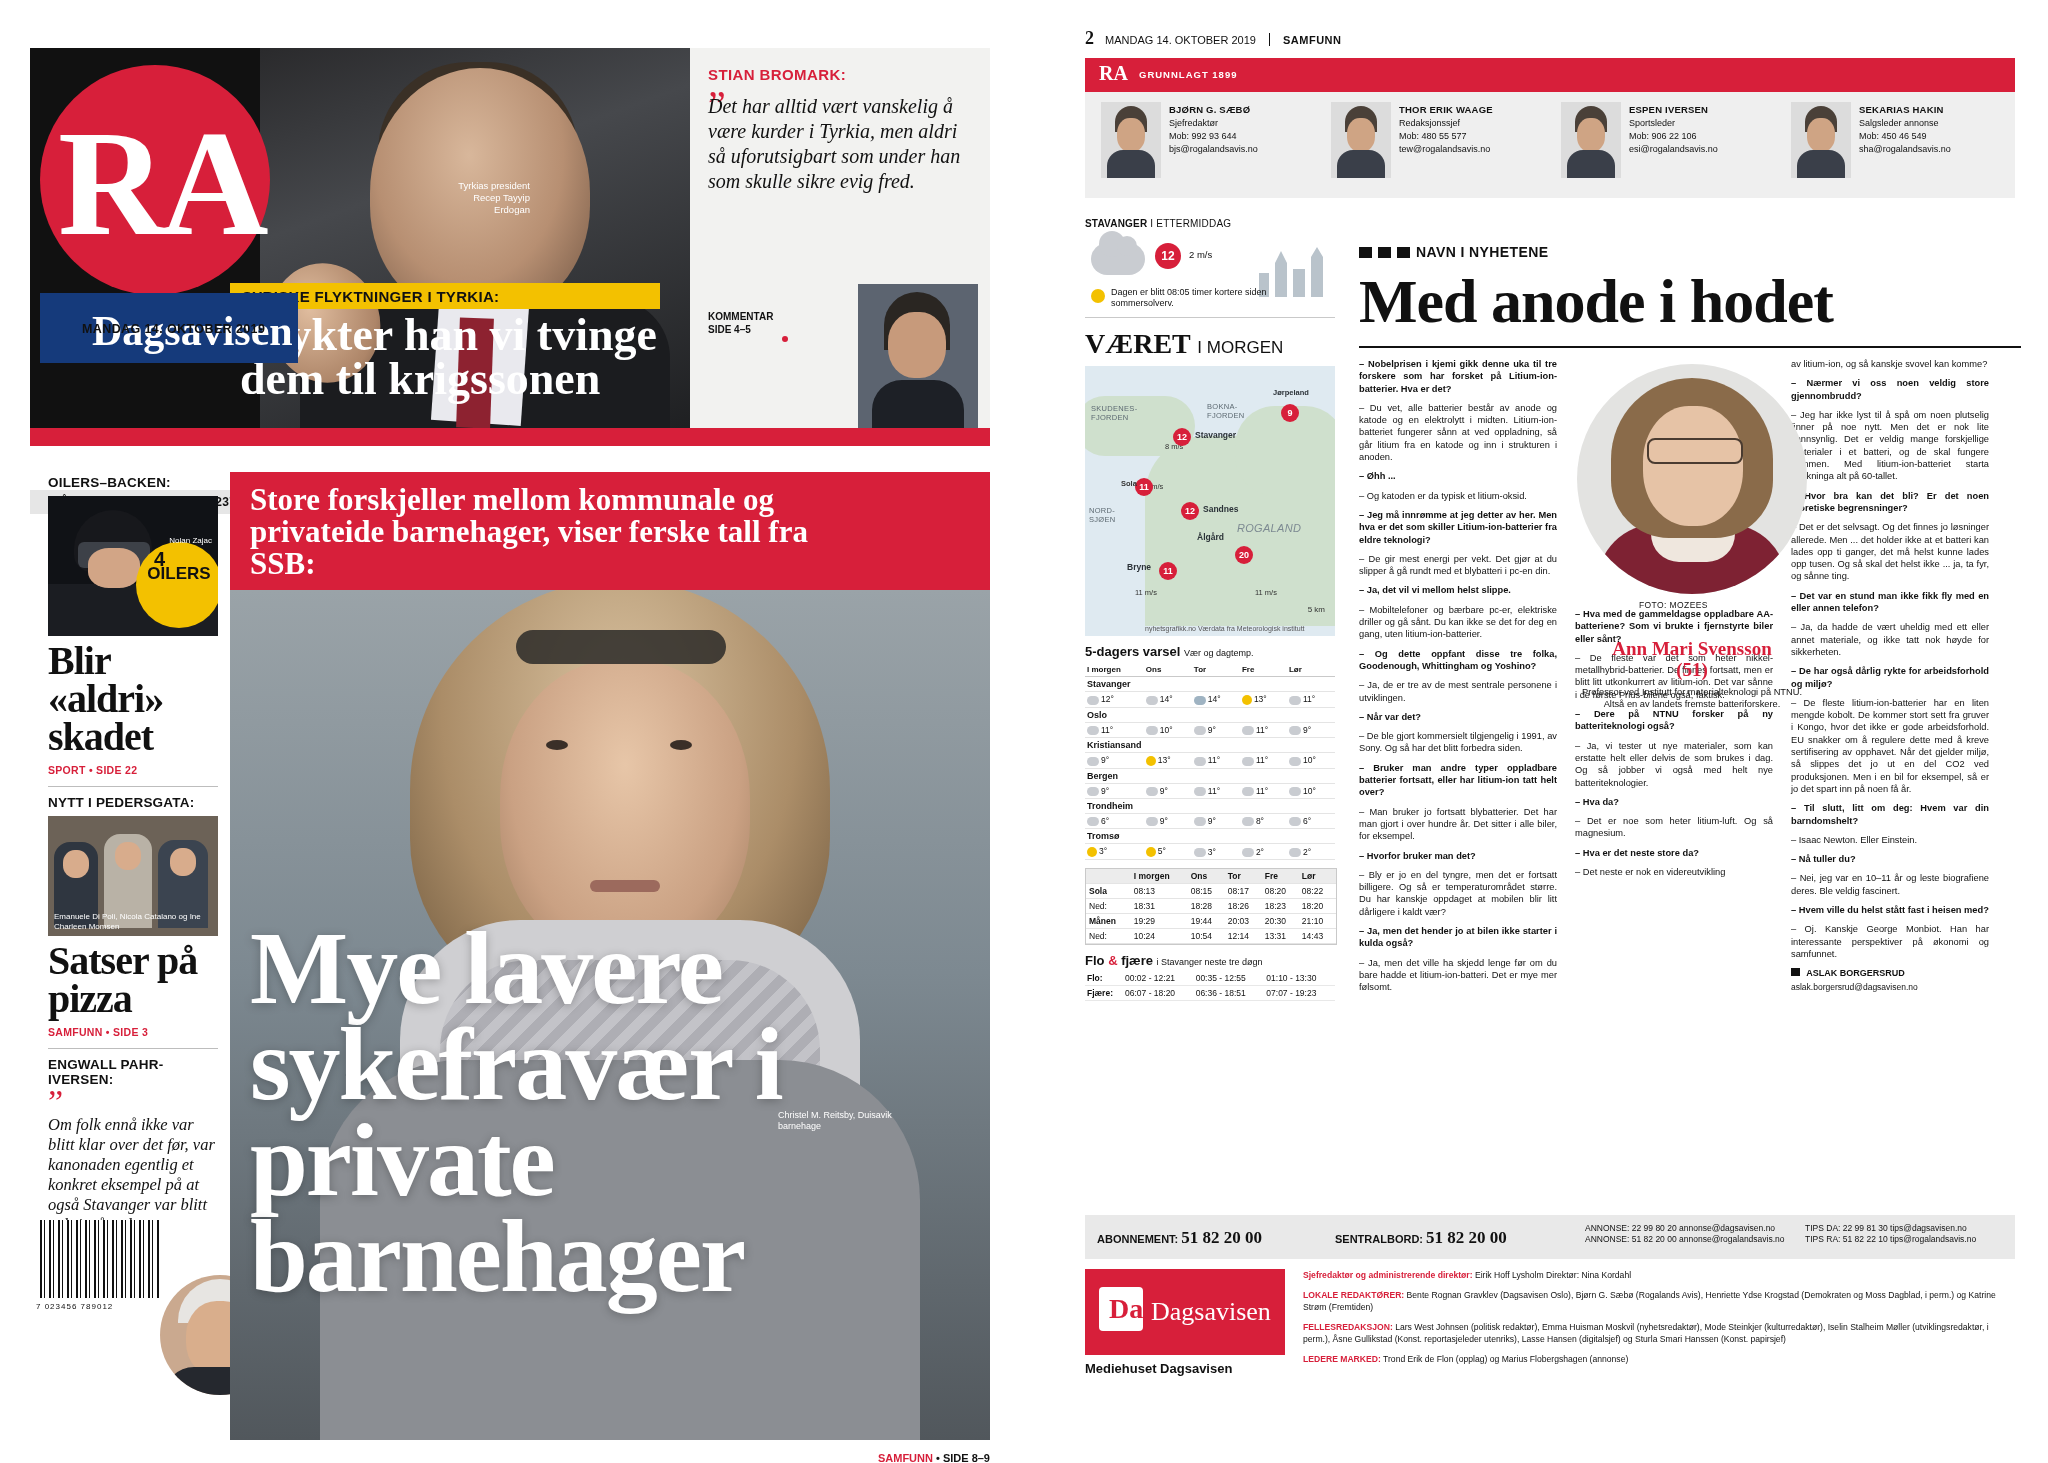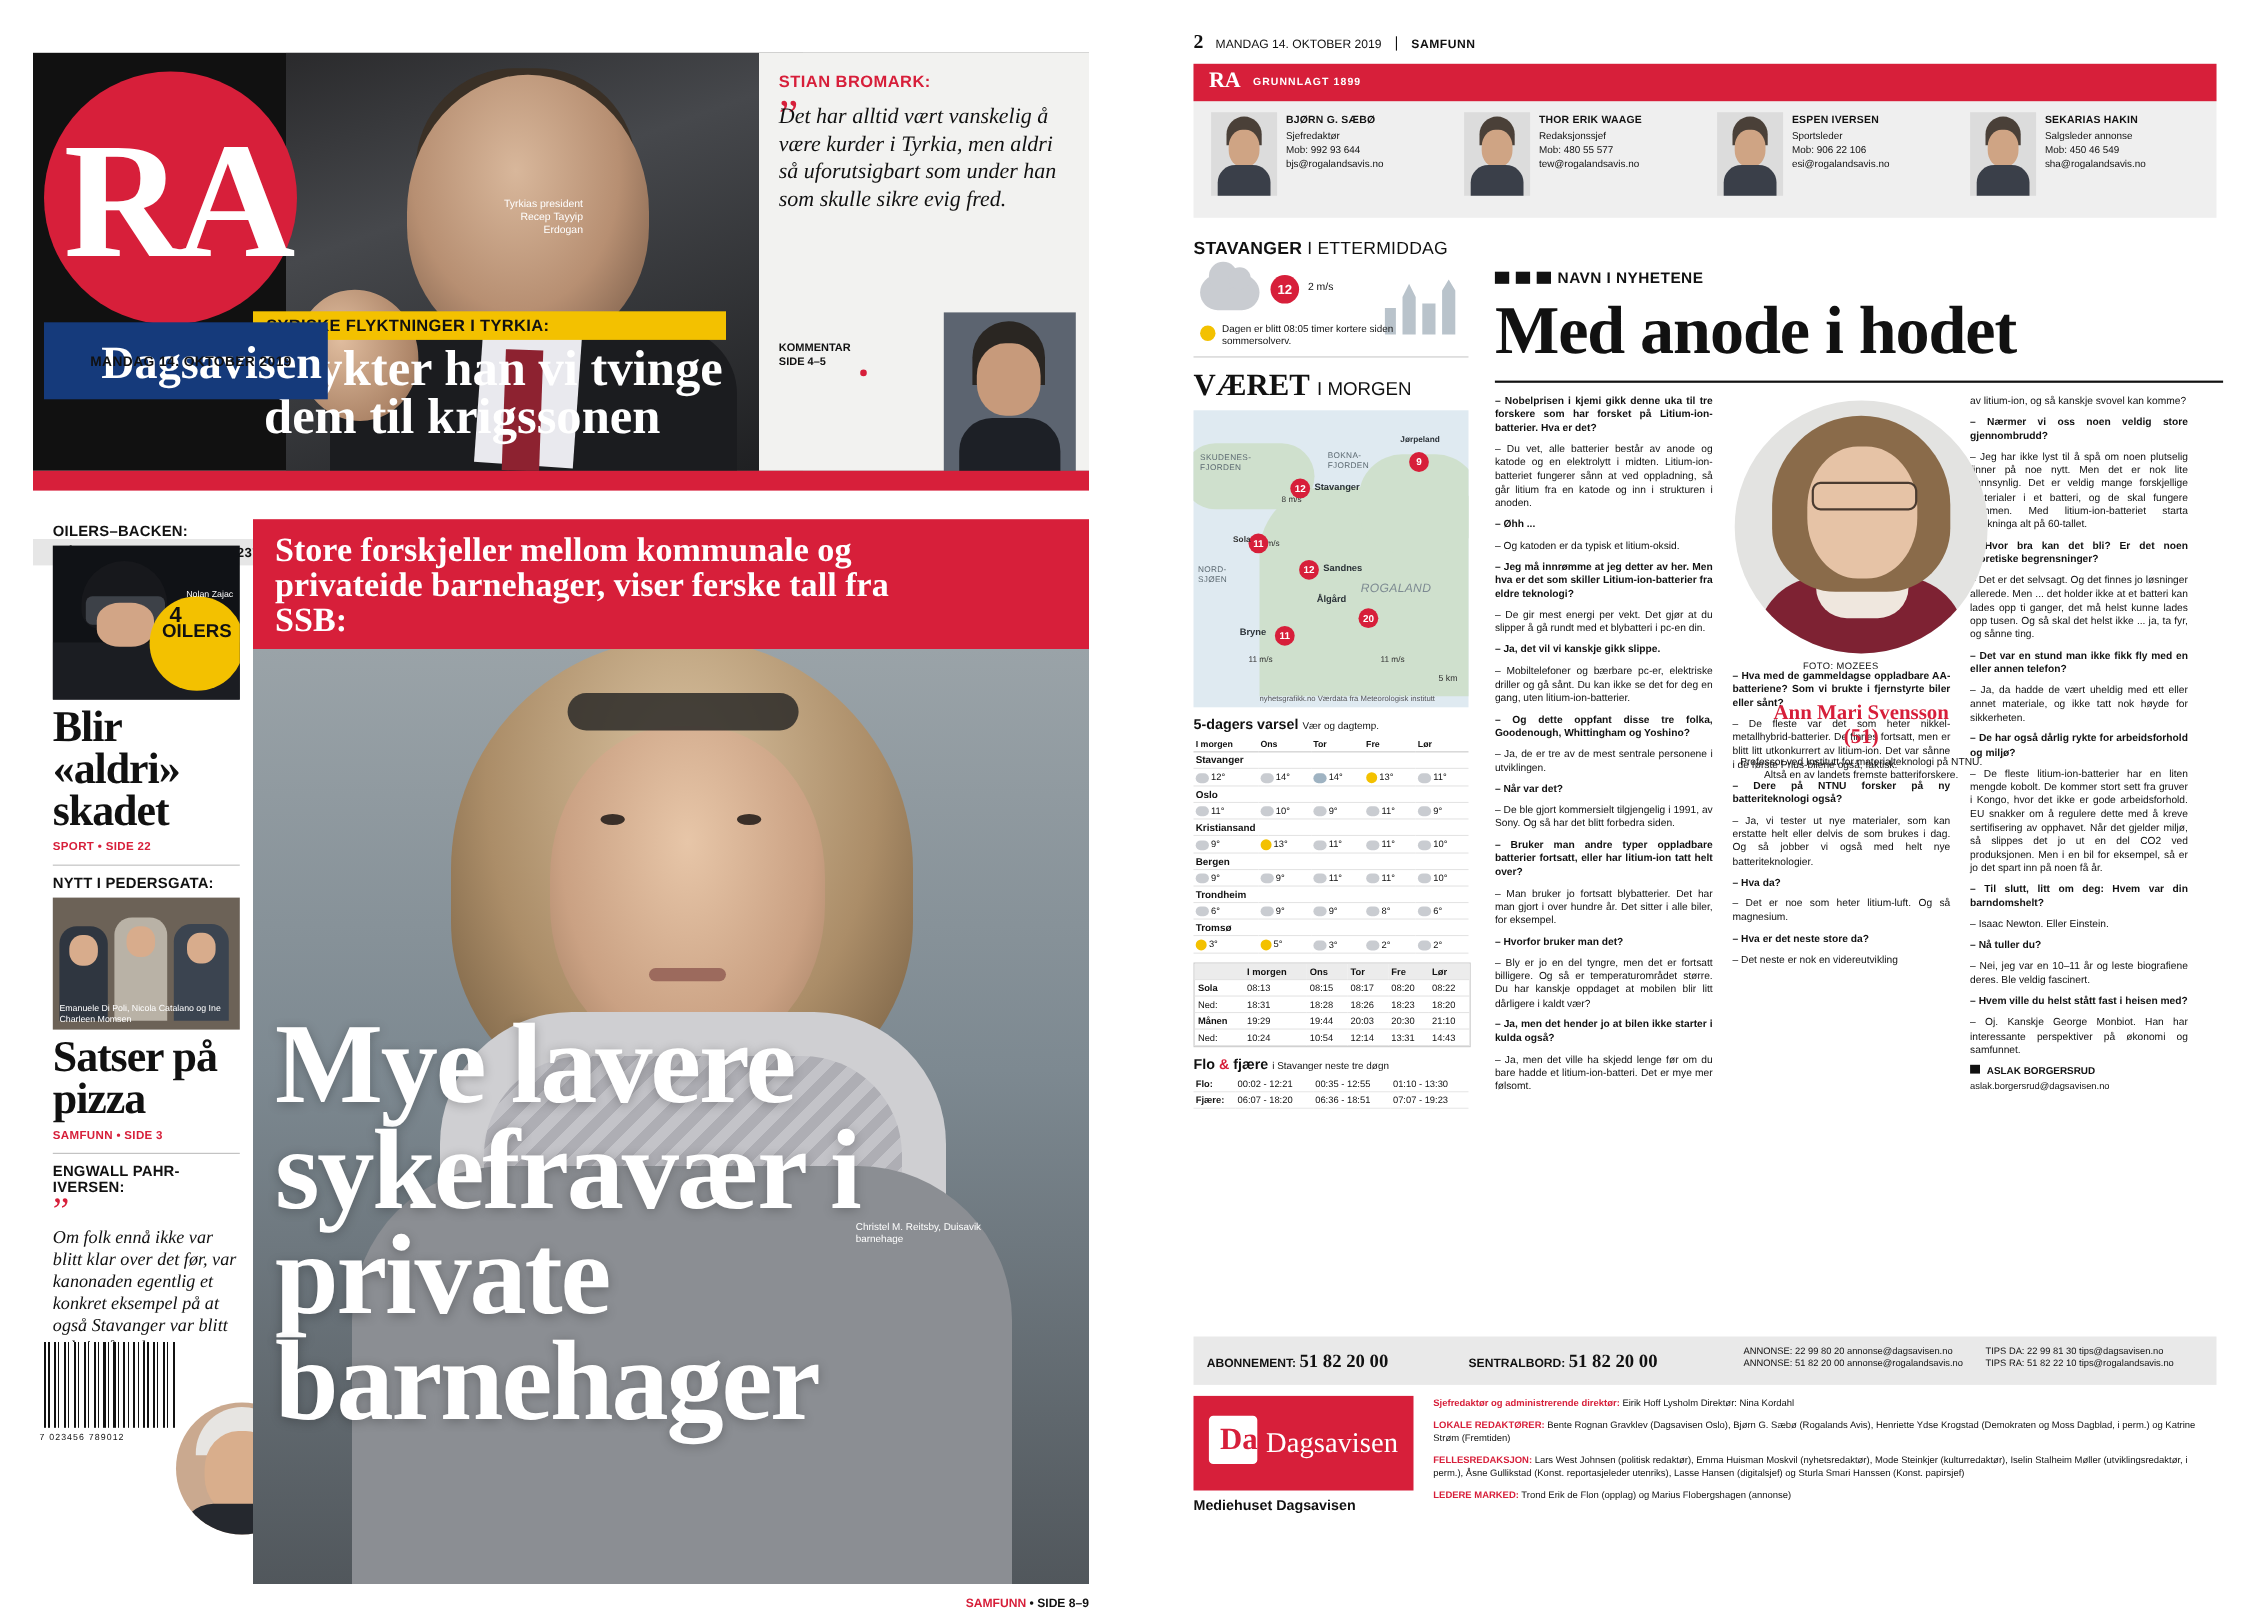--- a/index.html
+++ b/index.html
@@ -121,21 +121,21 @@
   .st-photo{position:absolute;left:6px;top:0;width:60px;height:76px;background:#dcdcdc;overflow:hidden;}
   .st-photo .hh{position:absolute;left:14px;top:4px;width:32px;height:26px;border-radius:18px 18px 0 0;background:#4a4038;}
   .st-photo .ff{position:absolute;left:16px;top:16px;width:28px;height:34px;border-radius:45%;background:#cfa484;}
   .st-photo .bb{position:absolute;left:6px;top:48px;width:48px;height:30px;border-radius:16px 16px 0 0;background:#3a3f49;}
   .st-name{position:absolute;left:74px;top:2px;font-size:9.5px;font-weight:bold;letter-spacing:.2px;}
   .st-role{position:absolute;left:74px;top:16px;font-size:9px;}
   .st-mob{position:absolute;left:74px;top:29px;font-size:9px;}
   .st-mail{position:absolute;left:74px;top:42px;font-size:9px;}
 
   .wcol{position:absolute;left:0;top:190px;width:250px;}
-  .w-kicker{font-size:16px;font-weight:bold;letter-spacing:.2px;}
+  .w-kicker{font-size:10px;font-weight:bold;letter-spacing:.2px;}
   .w-kicker i{font-style:normal;font-weight:normal;}
   .w-now{position:relative;height:80px;border-bottom:1px solid #c9c9c9;margin-top:8px;}
   .cloud{position:absolute;left:6px;top:6px;width:54px;height:32px;background:#c9ccd1;border-radius:18px;}
   .cloud:before{content:"";position:absolute;left:8px;top:-12px;width:26px;height:26px;border-radius:50%;background:#c9ccd1;}
   .cloud:after{content:"";position:absolute;left:26px;top:-7px;width:20px;height:20px;border-radius:50%;background:#c9ccd1;}
   .tempdot{position:absolute;left:70px;top:6px;width:26px;height:26px;border-radius:50%;background:#d71f3a;color:#fff;
      font-size:12px;font-weight:bold;text-align:center;line-height:26px;}
   .wind{position:absolute;left:104px;top:12px;font-size:9.5px;}
   .sunline{position:absolute;left:6px;top:50px;width:230px;font-size:9px;line-height:11px;}
   .sundot{position:absolute;left:0;top:2px;width:14px;height:14px;border-radius:50%;background:#f3c100;}
@@ -601,21 +601,21 @@
       <div class="art-rule"></div>
 
       <div class="cols">
         <div class="col">
           <p class="q">– Nobelprisen i kjemi gikk denne uka til tre forskere som har forsket på Litium-ion-batterier. Hva er det?</p>
           <p>– Du vet, alle batterier består av anode og katode og en elektrolytt i midten. Litium-ion-batteriet fungerer sånn at ved oppladning, så går litium fra en katode og inn i strukturen i anoden.</p>
           <p class="q">– Øhh ...</p>
           <p>– Og katoden er da typisk et litium-oksid.</p>
           <p class="q">– Jeg må innrømme at jeg detter av her. Men hva er det som skiller Litium-ion-batterier fra eldre teknologi?</p>
           <p>– De gir mest energi per vekt. Det gjør at du slipper å gå rundt med et blybatteri i pc-en din.</p>
-          <p class="q">– Ja, det vil vi kanskje gikk slippe.</p>
+          <p class="q">– Ja, det vil vi mellom helst slippe.</p>
           <p>– Mobiltelefoner og bærbare pc-er, elektriske driller og gå sånt. Du kan ikke se det for deg en gang, uten litium-ion-batterier.</p>
           <p class="q">– Og dette oppfant disse tre folka, Goodenough, Whittingham og Yoshino?</p>
           <p>– Ja, de er tre av de mest sentrale personene i utviklingen.</p>
           <p class="q">– Når var det?</p>
           <p>– De ble gjort kommersielt tilgjengelig i 1991, av Sony. Og så har det blitt forbedra siden.</p>
           <p class="q">– Bruker man andre typer oppladbare batterier fortsatt, eller har litium-ion tatt helt over?</p>
           <p>– Man bruker jo fortsatt blybatterier. Det har man gjort i over hundre år. Det sitter i alle biler, for eksempel.</p>
           <p class="q">– Hvorfor bruker man det?</p>
           <p>– Bly er jo en del tyngre, men det er fortsatt billigere. Og så er temperaturområdet større. Du har kanskje oppdaget at mobilen blir litt dårligere i kaldt vær?</p>
           <p class="q">– Ja, men det hender jo at bilen ikke starter i kulda også?</p>

